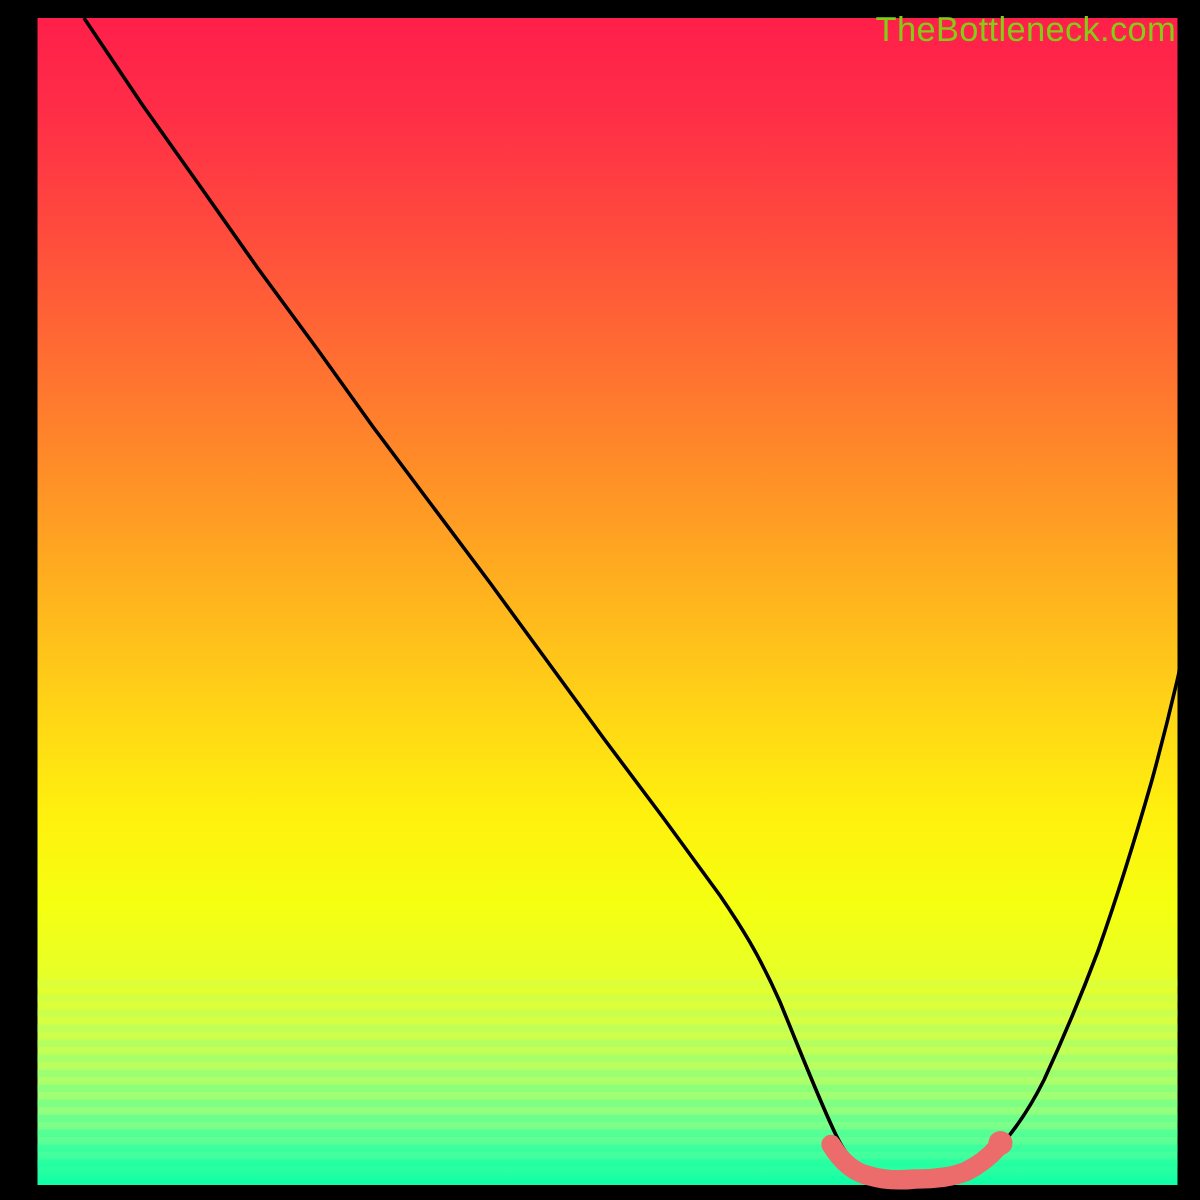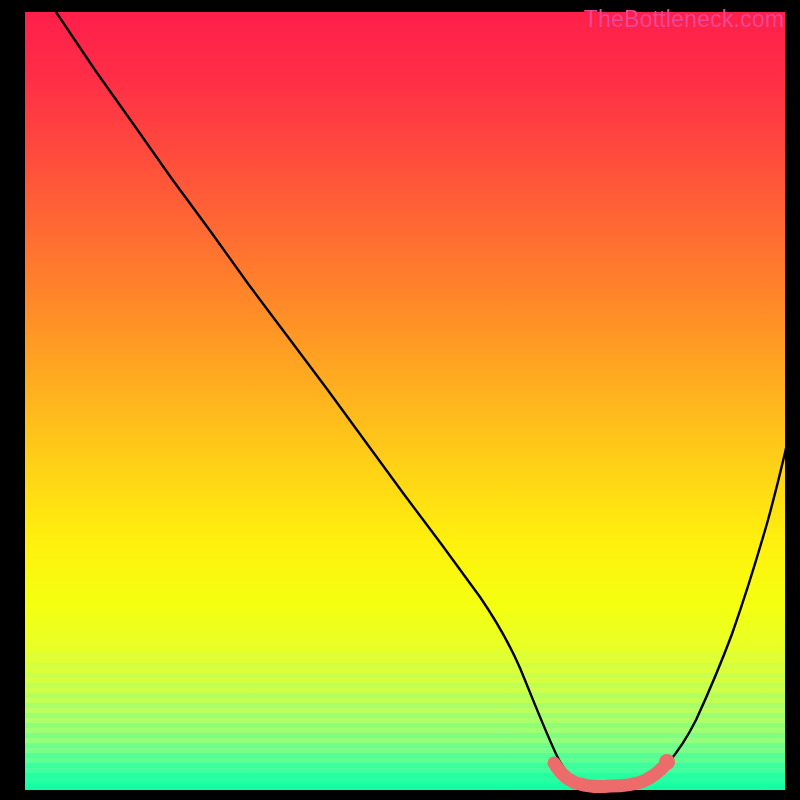--- a/index.html
+++ b/index.html
@@ -53,21 +53,21 @@
     position: absolute;
     left: 0;
     width: 100%;
     height: 5px;
     opacity: 0.28;
   }
   .watermark {
     position: absolute;
     top: 6px;
     right: 16px;
-    color: #ec4899;
+    color: #84cc16;
     font-size: 23px;
     font-weight: 500;
     letter-spacing: 0.2px;
   }
   svg.curve {
     position: absolute;
     left: 0;
     top: 0;
     width: 800px;
     height: 800px;

